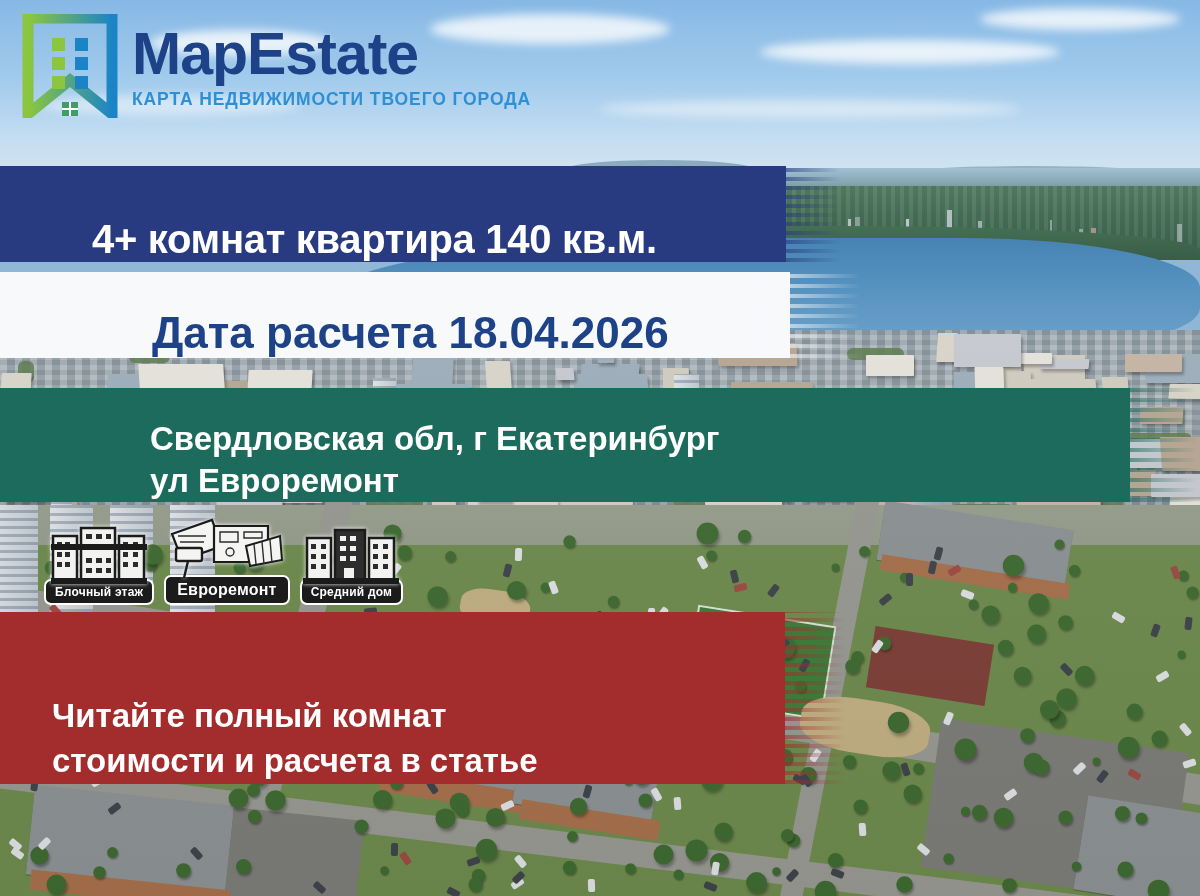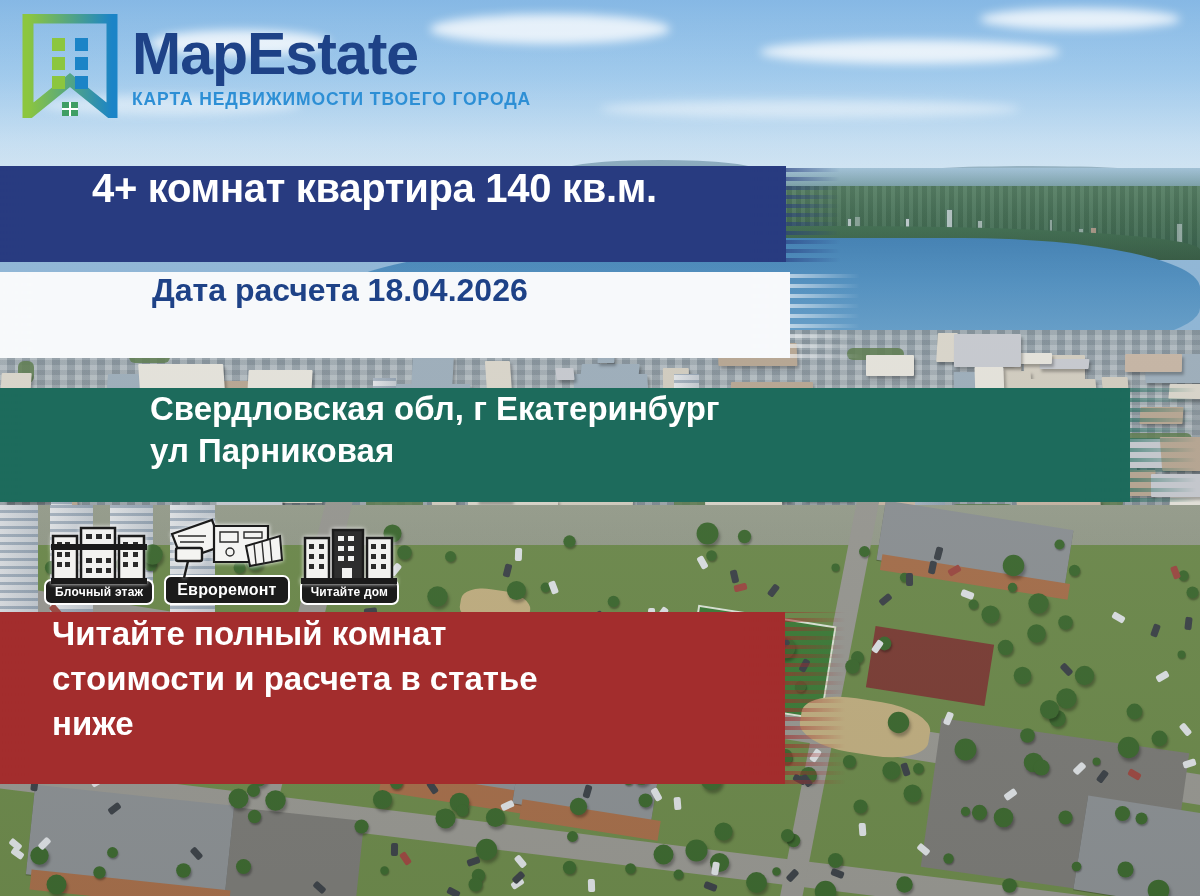--- a/index.html
+++ b/index.html
@@ -154,21 +154,21 @@
   .logo-title {
     font-size:59px; font-weight:bold; letter-spacing:-1px;
     color:#1e4287; line-height:.95; white-space:nowrap;
   }
   .logo-sub {
     margin-top:7px; font-size:17.5px; font-weight:bold;
     letter-spacing:.9px; color:#2d8fd5; white-space:nowrap;
   }
 
   
-  .banner { position:absolute; display:flex; align-items:flex-start; }
+  .banner { position:absolute; display:flex; align-items:flex-end; }
   .banner .bg { position:absolute; inset:0; }
   .banner .txt { position:relative; z-index:2; }
 
   
   .streak-l, .streak-r { position:absolute; top:0; bottom:0; width:46px; }
 
   
   .b1 { left:0; top:166px; width:786px; height:96px; }
   .b1 .bg { background:#283b80; }
   .b1 .streak-l {
@@ -197,21 +197,21 @@
     -webkit-mask-image:linear-gradient(90deg, transparent, #000 90%);
             mask-image:linear-gradient(90deg, transparent, #000 90%);
   }
   .b2 .streak-r {
     right:-70px; width:120px;
     background:repeating-linear-gradient(0deg,#f7f9fb 0 4px, rgba(247,249,251,0) 4px 10px);
     -webkit-mask-image:linear-gradient(90deg, #000 3%, transparent);
             mask-image:linear-gradient(90deg, #000 3%, transparent);
   }
   .b2 .txt {
-    color:#1e4287; font-size:32px; font-weight:bold; padding-left:152px;
+    color:#1e4287; font-size:44px; font-weight:bold; padding-left:152px;
     white-space:nowrap;
   }
 
   
   .b3 { left:0; top:388px; width:1130px; height:114px; }
   .b3 .bg { background:#1d6b5c; }
   .b3 .streak-l {
     left:-30px; width:64px;
     background:repeating-linear-gradient(0deg,#1d6b5c 0 3px, rgba(29,107,92,0) 3px 7px);
     -webkit-mask-image:linear-gradient(90deg, transparent, #000 85%);
@@ -820,21 +820,21 @@
     <div class="streak-r"></div>
     <div class="txt">Дата расчета 18.04.2026</div>
   </div>
 
   <div class="banner b3">
     <div class="bg"></div>
     <div class="streak-l"></div>
     <div class="streak-r"></div>
     <div class="txt">
       <div>Свердловская обл, г Екатеринбург</div>
-      <div>ул Парниковая</div>
+      <div>ул Евроремонт</div>
     </div>
   </div>
 
   <div class="badges">
 
     <div class="badge">
       <svg class="badge-art" width="96" height="62" viewBox="0 0 96 62">
         <rect x="2" y="14" width="24" height="44" fill="#f2f2f0" stroke="#1b1b1b" stroke-width="2.5"></rect>
         <rect x="30" y="6" width="34" height="52" fill="#f2f2f0" stroke="#1b1b1b" stroke-width="2.5"></rect>
         <rect x="68" y="14" width="25" height="44" fill="#f2f2f0" stroke="#1b1b1b" stroke-width="2.5"></rect>
@@ -917,28 +917,27 @@
           <rect x="37" y="14" width="6" height="5"></rect>
             <rect x="47" y="14" width="6" height="5"></rect>
           <rect x="37" y="24" width="6" height="5"></rect>
             <rect x="47" y="24" width="6" height="5"></rect>
           <rect x="37" y="34" width="6" height="5"></rect>
             <rect x="47" y="34" width="6" height="5"></rect>
           <rect x="41" y="46" width="10" height="12"></rect>
         </g>
         <rect x="0" y="56" width="96" height="6" fill="#1b1b1b"></rect>
       </svg>
-      <span class="badge-label">Читайте дом</span>
+      <span class="badge-label">Средний дом</span>
     </div>
   </div>
 
   <div class="banner b4">
     <div class="bg"></div>
     <div class="streak-l"></div>
     <div class="streak-r"></div>
     <div class="txt">
       <div>Читайте полный комнат</div>
       <div>стоимости и расчета в статье</div>
-      <div>ниже</div>
     </div>
   </div>
 
 </div>
 
 </body></html>

